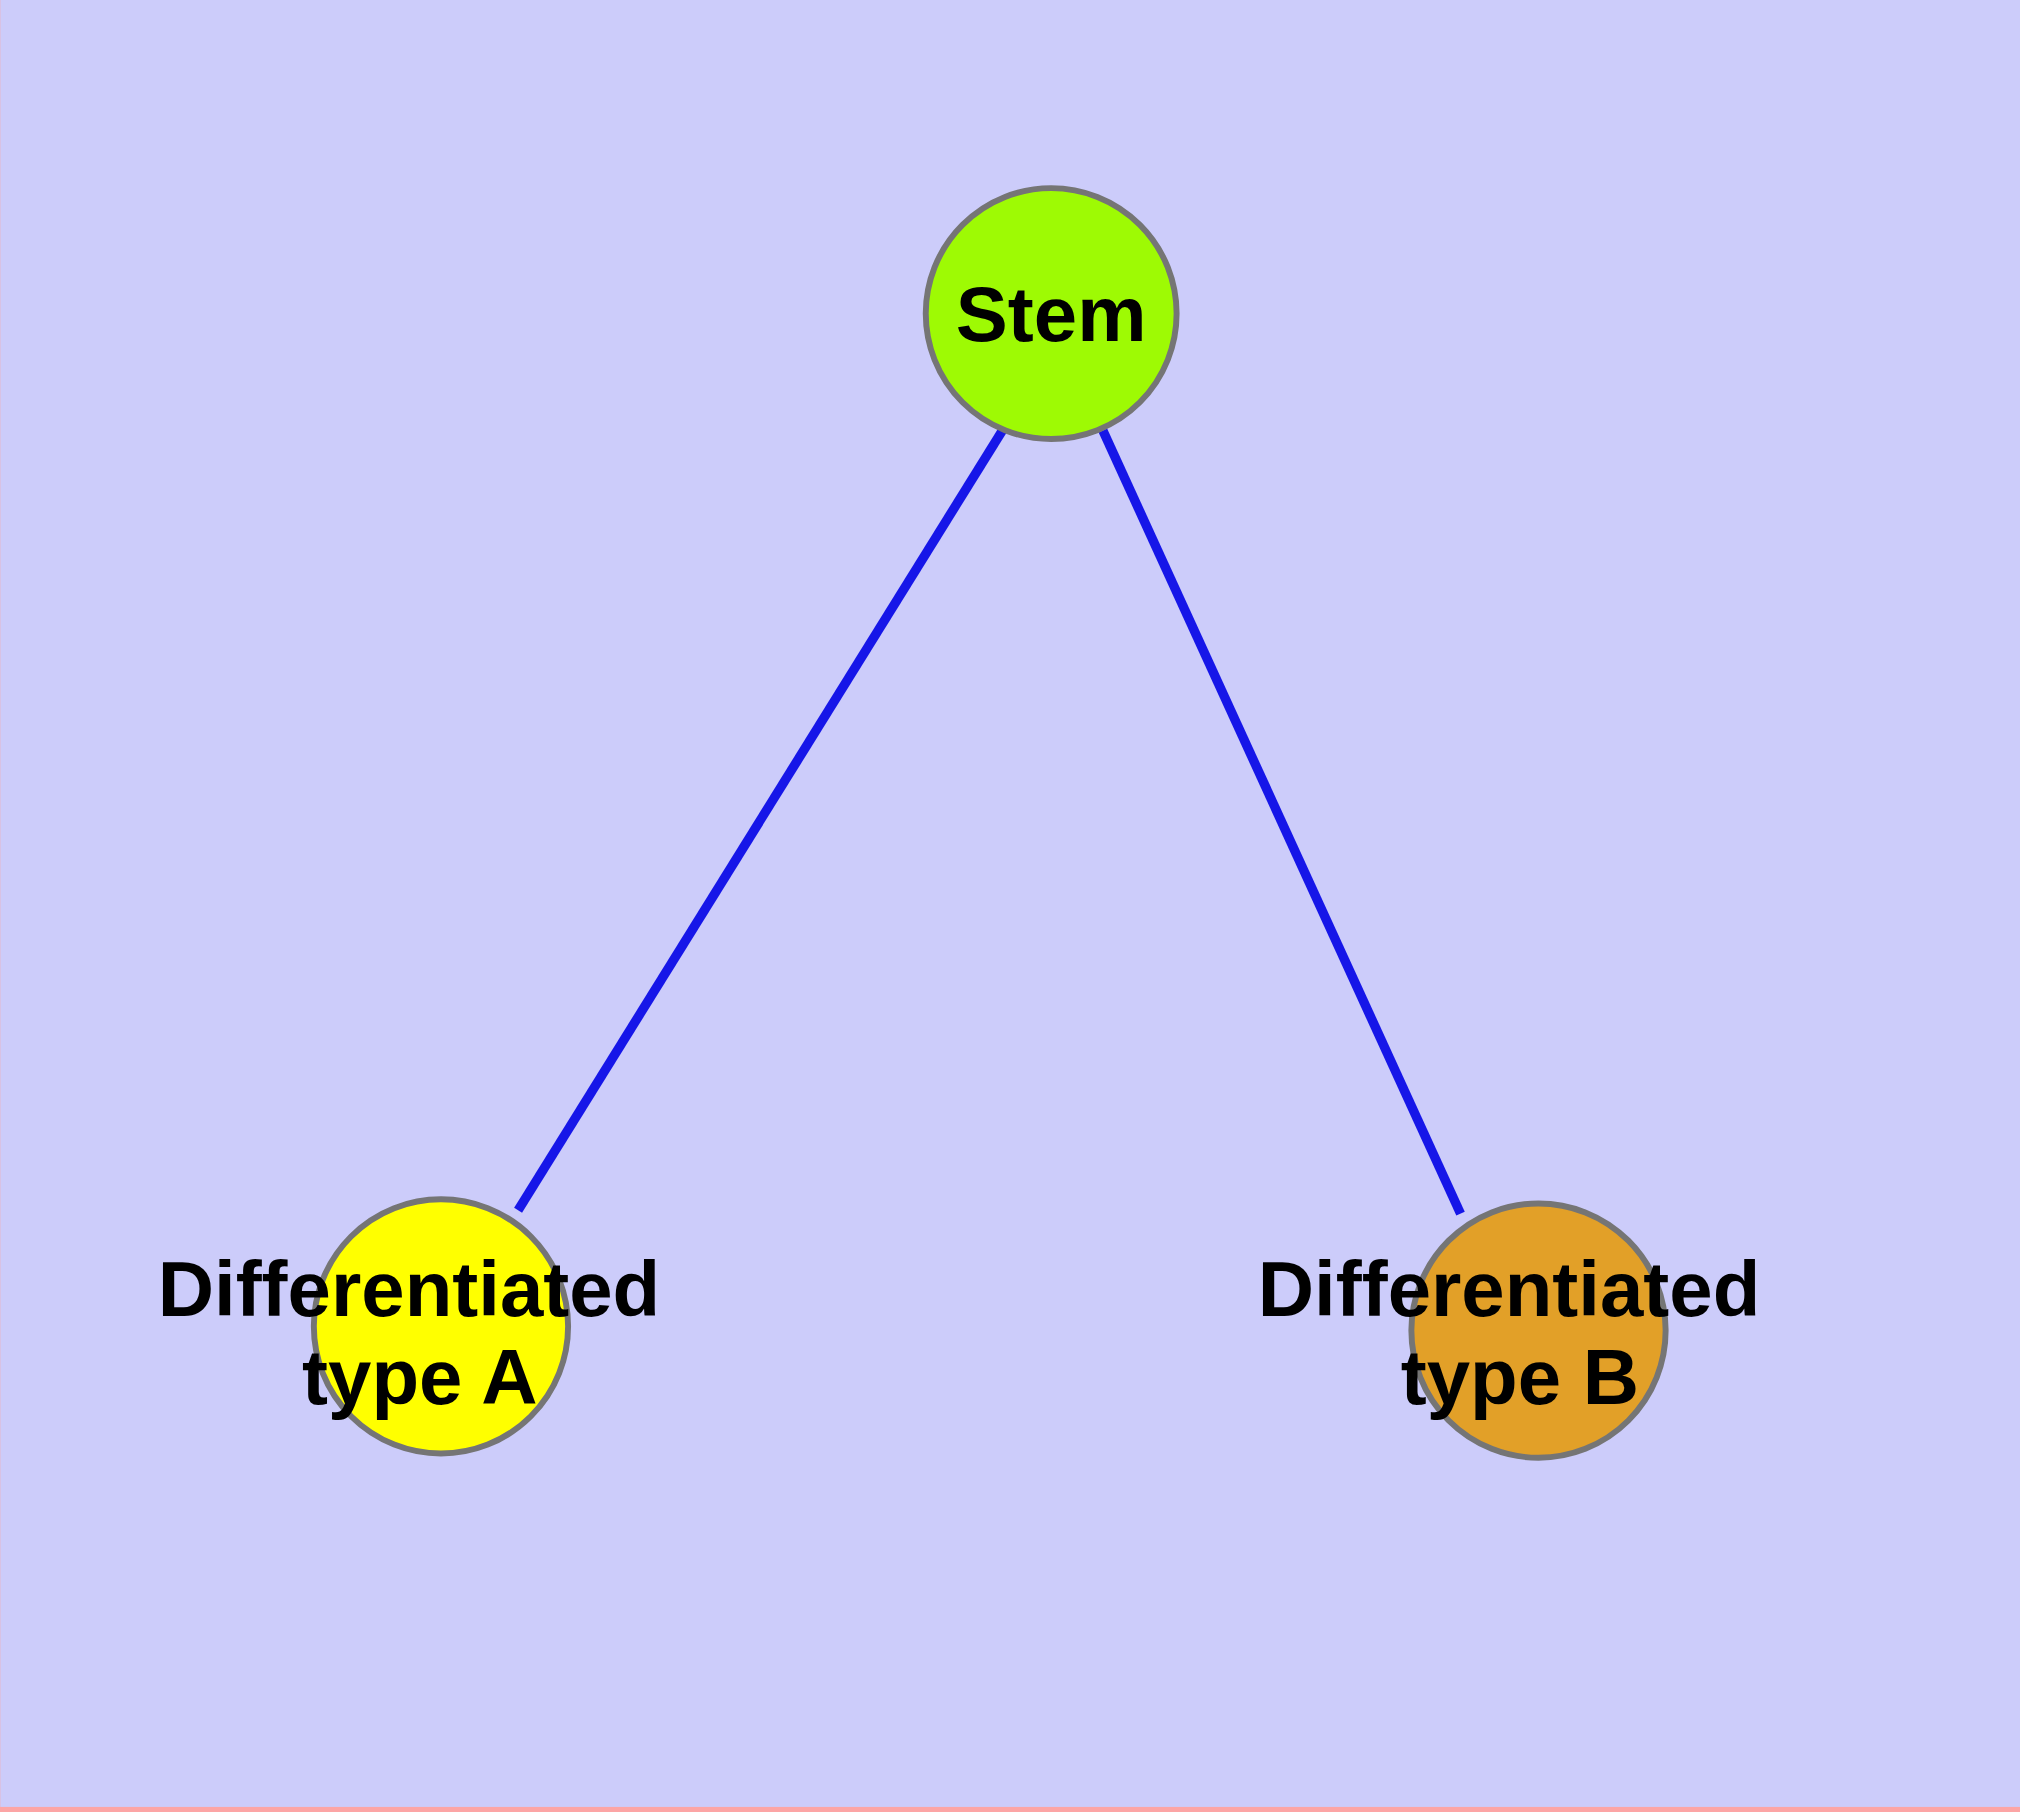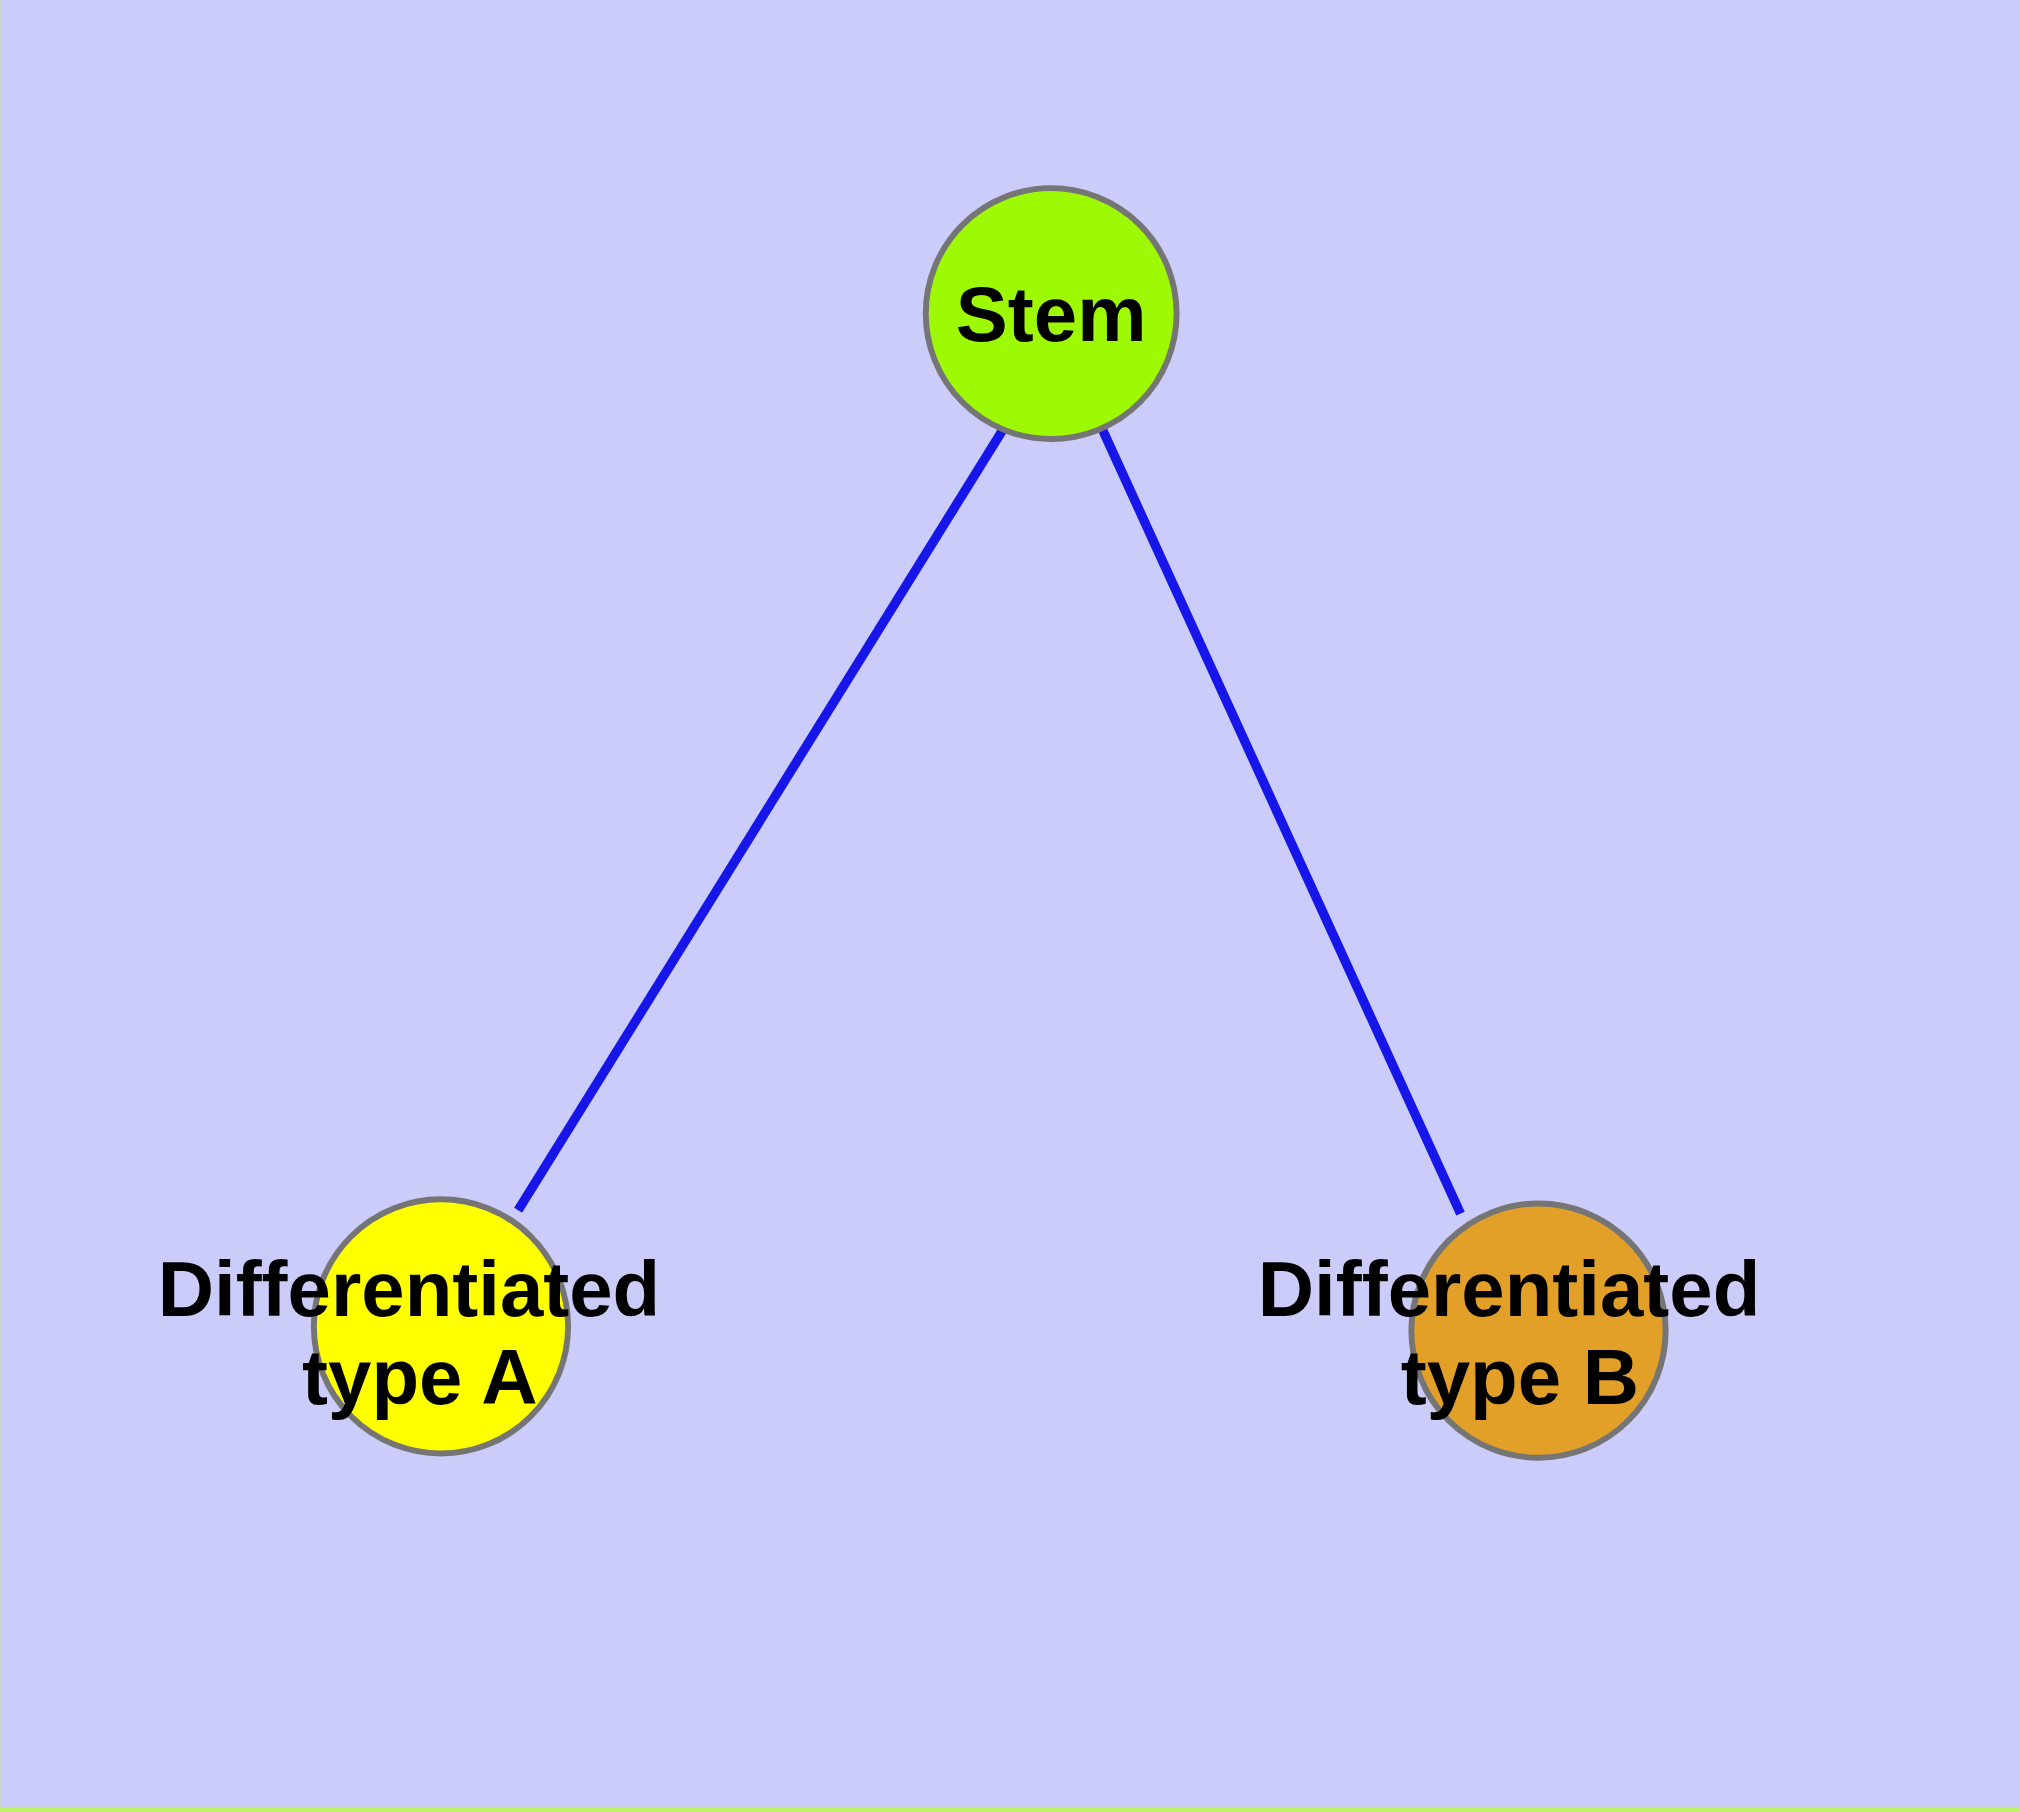--- a/index.html
+++ b/index.html
@@ -8,21 +8,21 @@
     background: #ffffff;
   }
   body {
     font-family: "Liberation Sans", sans-serif;
   }
   #canvas {
     position: relative;
     width: 2021px;
     height: 1812px;
     overflow: hidden;
-    background: #bef264;
+    background: #fca5a5;
   }
   #graph-svg {
     position: absolute;
     left: 0;
     top: 0;
     width: 2021px;
     height: 1812px;
     display: block;
   }
   .node-label {

